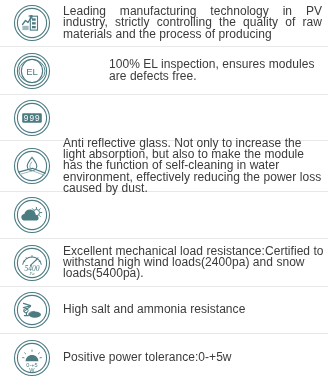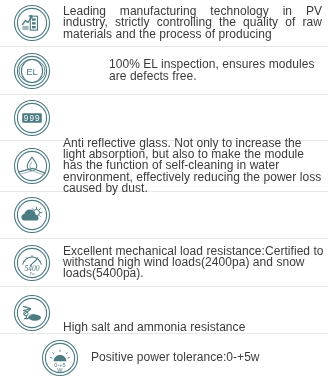--- a/index.html
+++ b/index.html
@@ -55,22 +55,22 @@
   .icon-svg {
     display: block;
   }
   
   .row-h1 { height: 47px; }
   .row-h2 { height: 48px; gap: 46px; }
   .row-h3 { height: 46px; text-align: right; }
   .row-h4 { height: 51px; }
   .row-h5 { height: 47px; }
   .row-h6 { height: 48px; }
-  .row-h7 { height: 47px; align-items: flex-end; }
-  .row-h8 { height: 47px; padding-left: 28px; }
+  .row-h7 { height: 47px; }
+  .row-h8 { height: 47px; }
 </style>
 </head>
 <body>
 
 <div class="feature-list">
 
   <div class="feature-row row-h1">
     <div class="icon-cell">
       <span>
         <svg class="icon-svg" width="40" height="40" viewBox="0 0 40 40">

